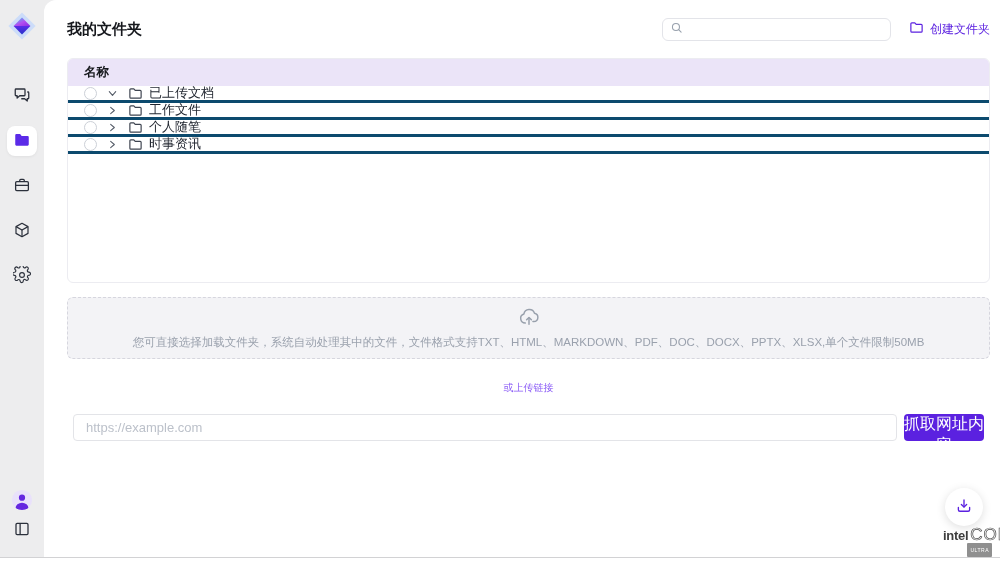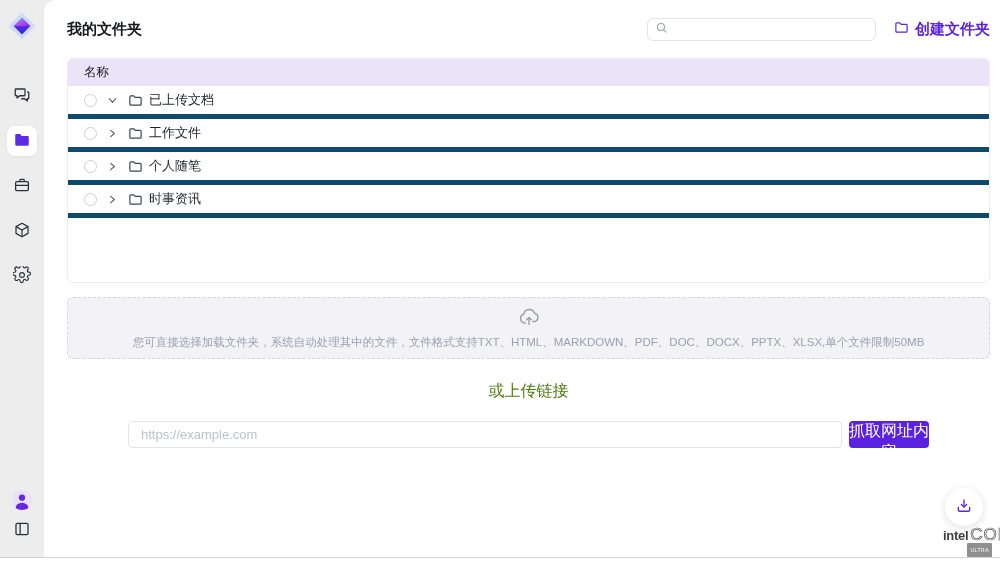--- a/index.html
+++ b/index.html
@@ -31,53 +31,53 @@
     padding:0 10px 0 23px; }
   .mhead { height:58px; display:flex; align-items:center;justify-content:space-between; }
   .title { font-size:15px; font-weight:bold; color:#16181d; }
   .spacer { flex:1; }
   .search { width:229px; height:23px; border:1px solid #e3e4e9; border-radius:6px;
     background:#fff; display:flex; align-items:center; padding:0 7px; margin-right:18px; }
   .search svg { width:13px; height:13px; flex:none; }
   .search input { border:none; outline:none; flex:1; min-width:0; font-size:12px;
     margin-left:5px; background:transparent; color:#333; }
   .create-btn { display:flex; align-items:center; gap:6px; border:none;
-    background:transparent; color:var(--accent); font-size:15px; font-weight:bold;
+    background:transparent; color:var(--accent); font-size:12px; font-weight:normal;
     cursor:pointer; }
   .create-btn svg { width:15px; height:15px; }
 
   
   .card { border:1px solid #ececf1; border-radius:6px; min-height:225px;
     overflow:hidden; background:#fff; }
   .thead { height:27px; background:#ebe4f8; display:flex; align-items:center;
-    padding-left:16px; font-size:12.5px; font-weight:normal; color:#16181d; }
-  .frow { height:33px; display:flex; align-items:center; padding-left:16px;
-    border-bottom:5px solid #0c4a6e; cursor:pointer; }
+    padding-left:16px; font-size:12.5px; font-weight:bold; color:#16181d; }
+  .frow { height:17px; display:flex; align-items:center; padding-left:16px;
+    border-bottom:3px solid #0c4a6e; cursor:pointer; }
   .cb { width:13px; height:13px; border:1px solid #ccd0d7; border-radius:50%;
     background:#fff; flex:none; cursor:pointer; }
   .chev { width:14px; height:14px; margin-left:8px; color:#565d69; display:flex;
     align-items:center; justify-content:center; cursor:pointer; }
   .chev svg { width:11px; height:11px; }
   .chev.expanded svg { transform:rotate(90deg); }
   .ficon { width:15px; height:15px; margin-left:9px; color:#3e4450; }
   .ficon svg { width:15px; height:15px; }
   .rlabel { margin-left:6px; font-size:13px; color:#1f242e; }
 
   
   .dropzone { margin-top:14px; height:62px; background:#f3f3f6;
     border:1px dashed #d6d6de; border-radius:6px; display:flex;
     flex-direction:column; align-items:center; justify-content:center;
     cursor:pointer; }
   .dropzone svg { width:22px; height:22px; color:#98a0ac; }
   .hint { font-size:11.5px; color:#9aa1ad; margin-top:3px; }
 
-  .orlink { text-align:center; margin-top:22px; font-size:16px; color:#4d7c0f; }
+  .orlink { text-align:center; margin-top:22px; font-size:10px; color:#8b5cf6; }
 
   .urlrow { margin-top:19px; display:flex; justify-content:center; gap:7px; }
-  .url-input { width:714px; height:27px; border:1px solid #e3e4e8; border-radius:4px;
+  .url-input { width:824px; height:27px; border:1px solid #e3e4e8; border-radius:4px;
     padding:0 12px; font-size:13px; color:#333; outline:none; }
   .url-input::placeholder { color:#bcc1ca; }
   .fetch-btn { width:80px; height:27px; background:var(--accent); color:#fff;
     border:none; border-radius:4px; font-size:16px; cursor:pointer; }
 
   
   .fab { position:absolute; right:17px; top:488px; width:38px; height:38px;
     border-radius:50%; background:#fff; border:none; cursor:pointer;
     box-shadow:0 2px 10px rgba(0,0,0,.13); display:flex; align-items:center;
     justify-content:center; }

